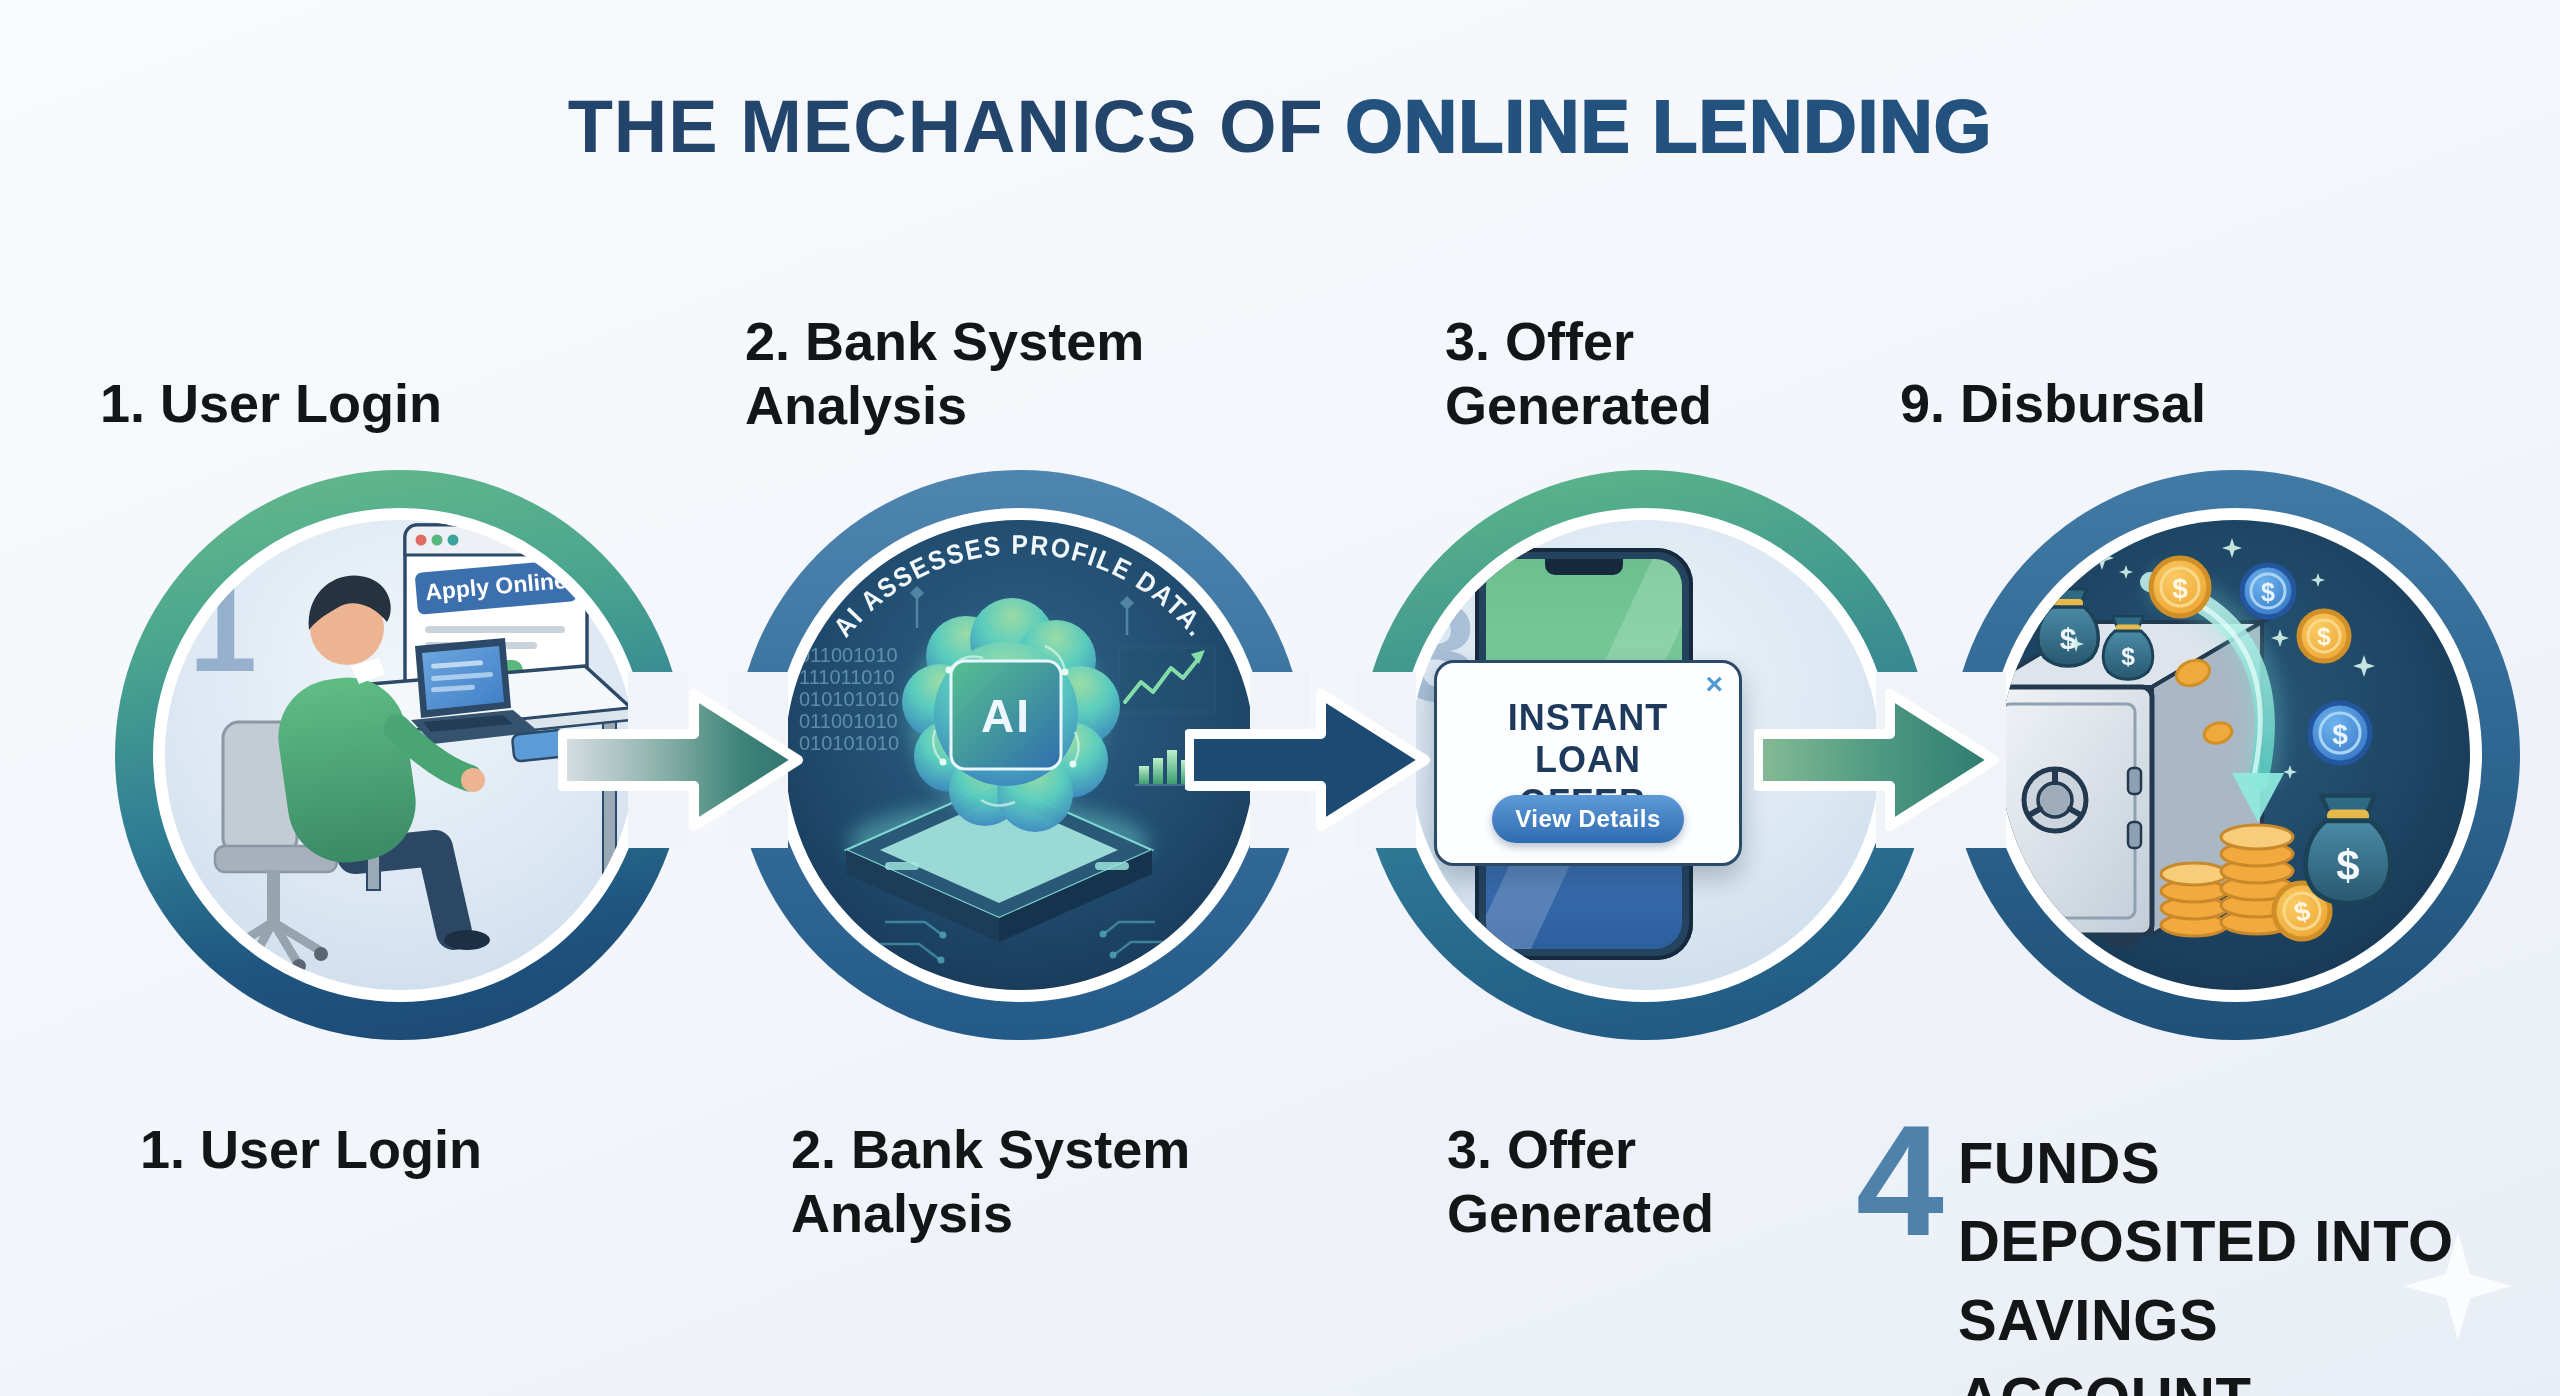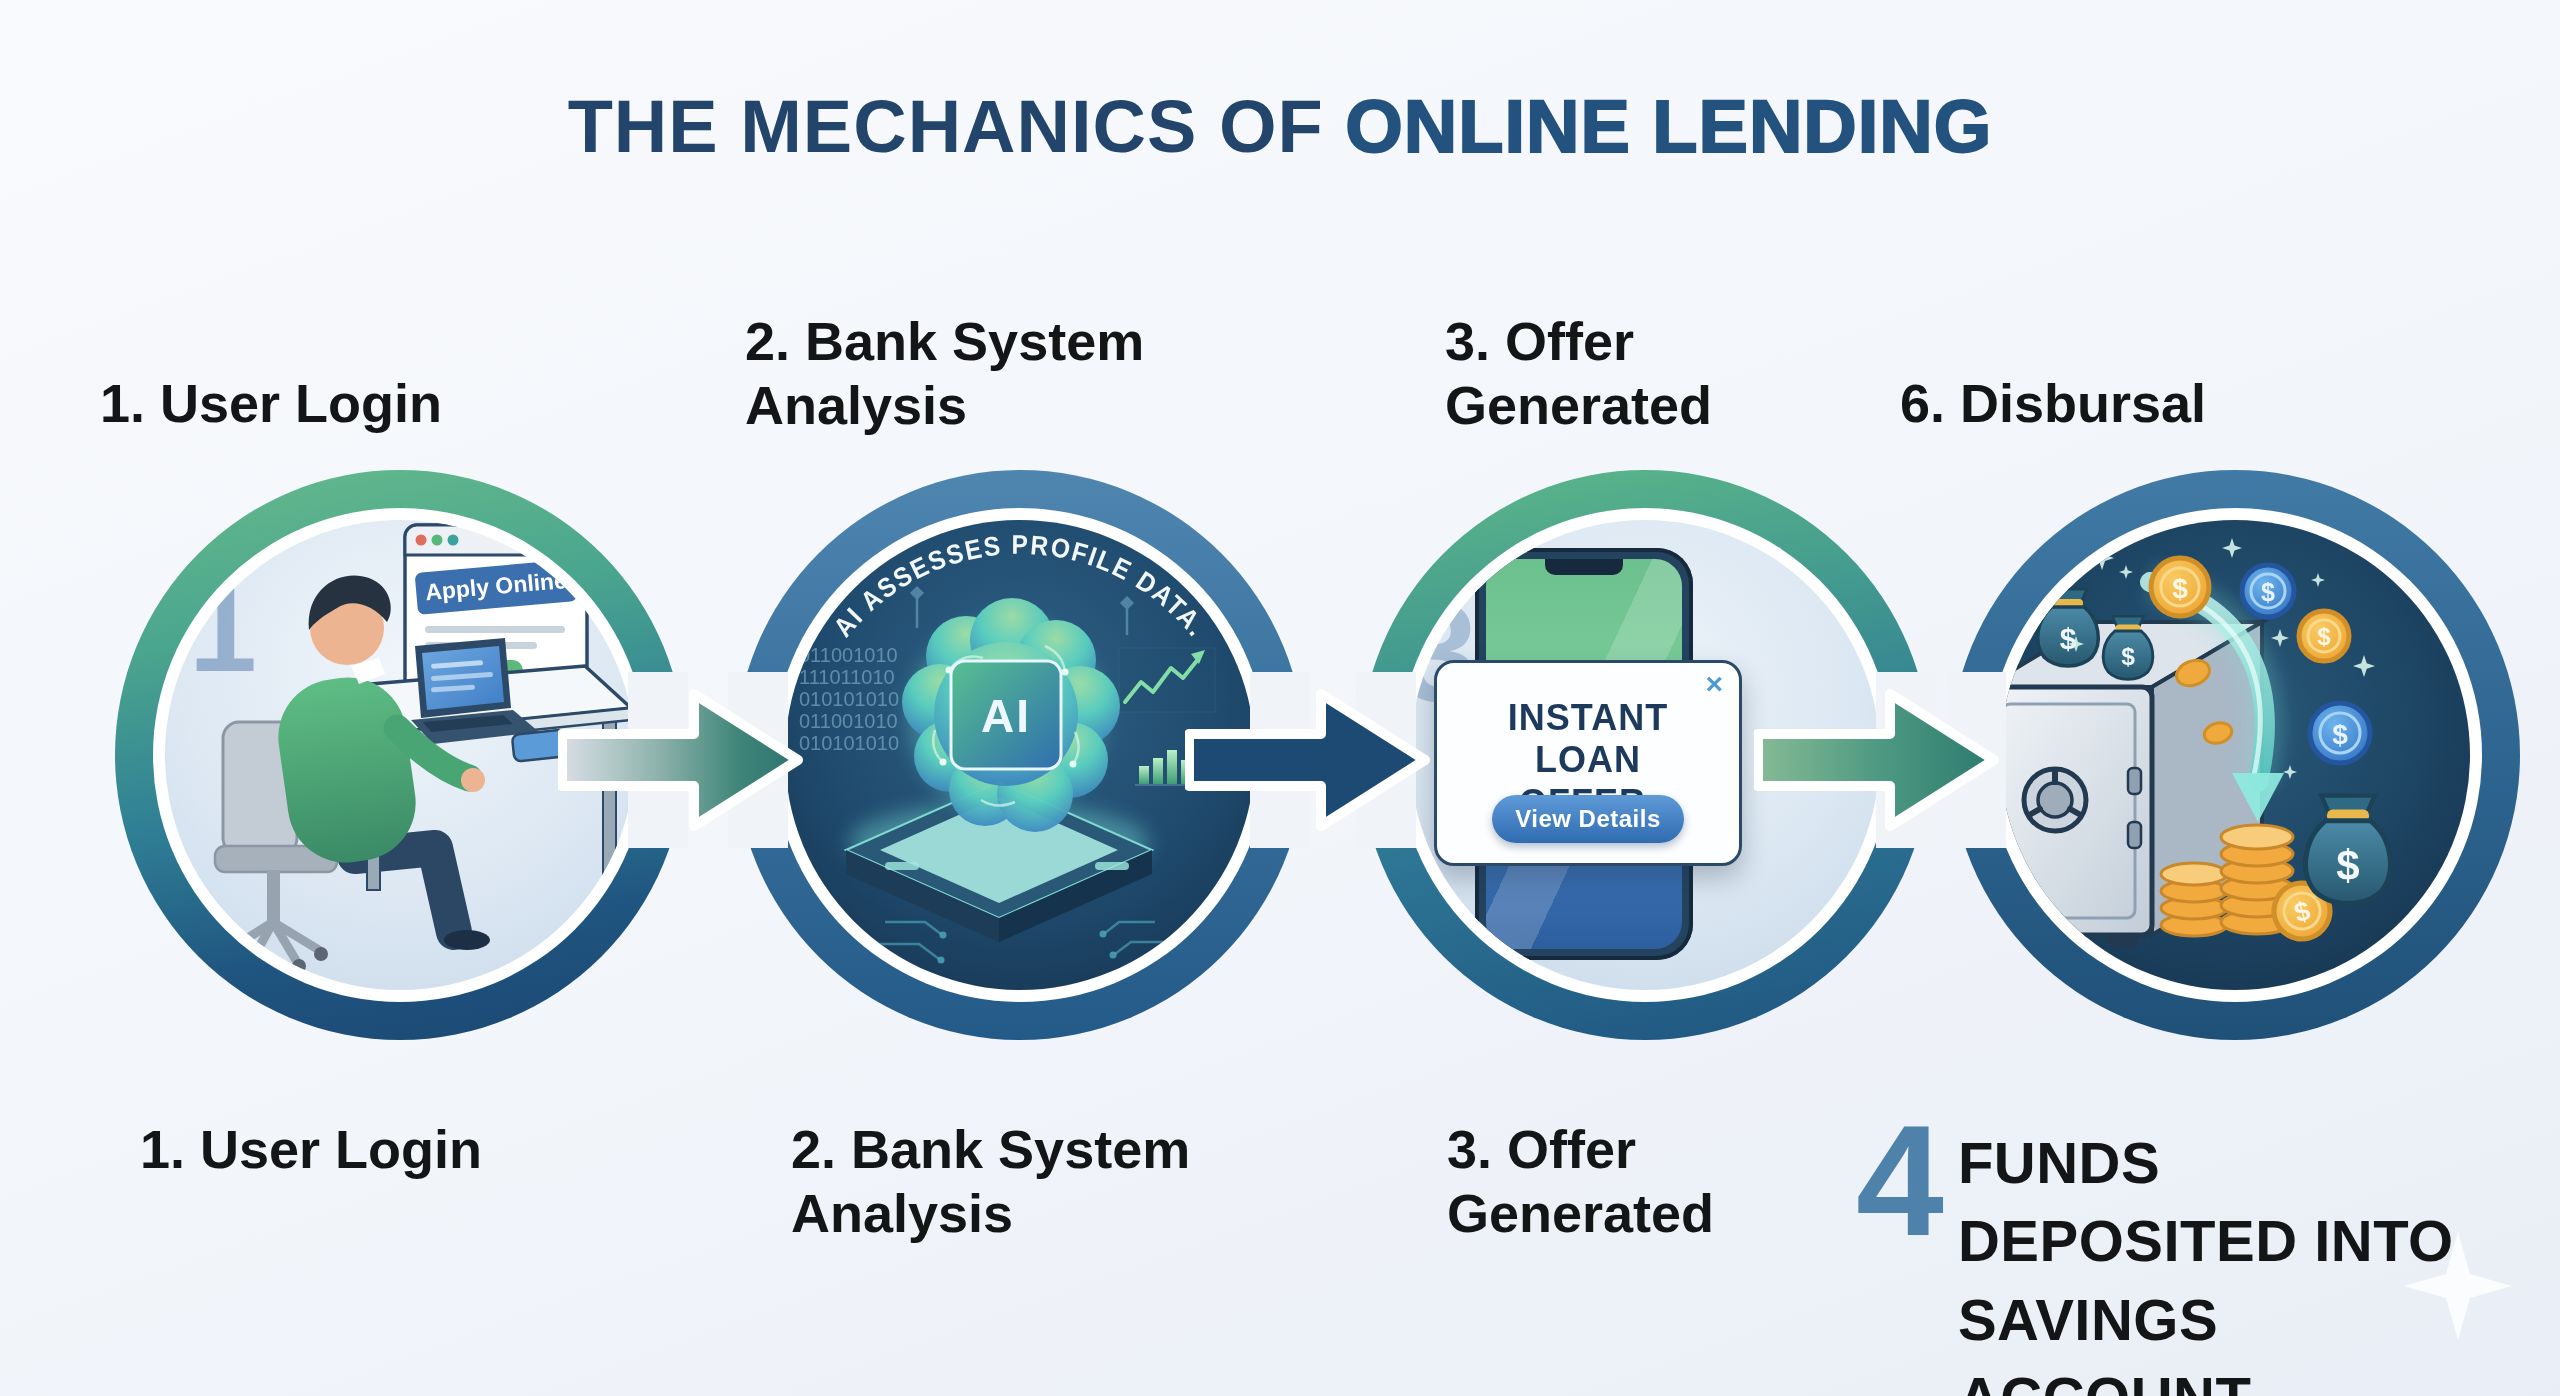--- a/index.html
+++ b/index.html
@@ -68,21 +68,21 @@
 
 <div class="stage">
 
   <div class="title">
     <span class="pre">THE MECHANICS OF </span><span class="em">ONLINE LENDING</span>
   </div>
 
   <div class="lbl" style="left:100px;top:372px;width:560px;">1. User Login</div>
   <div class="lbl" style="left:745px;top:310px;width:480px;">2. Bank System Analysis</div>
   <div class="lbl" style="left:1445px;top:310px;width:330px;">3. Offer Generated</div>
-  <div class="lbl" style="left:1900px;top:372px;width:560px;">6. Disbursal</div>
+  <div class="lbl" style="left:1900px;top:372px;width:560px;">9. Disbursal</div>
 
   <div class="circle c1" style="left:115px;">
     <div class="ring"></div>
     <div class="band"></div>
     <div class="inner"></div>
     <div class="content">
       <div class="bignum">1</div>
       <svg class="art" viewBox="0 0 570 570">
         <defs>
           <linearGradient id="gSweater" x1="0" y1="0" x2="0" y2="1">

